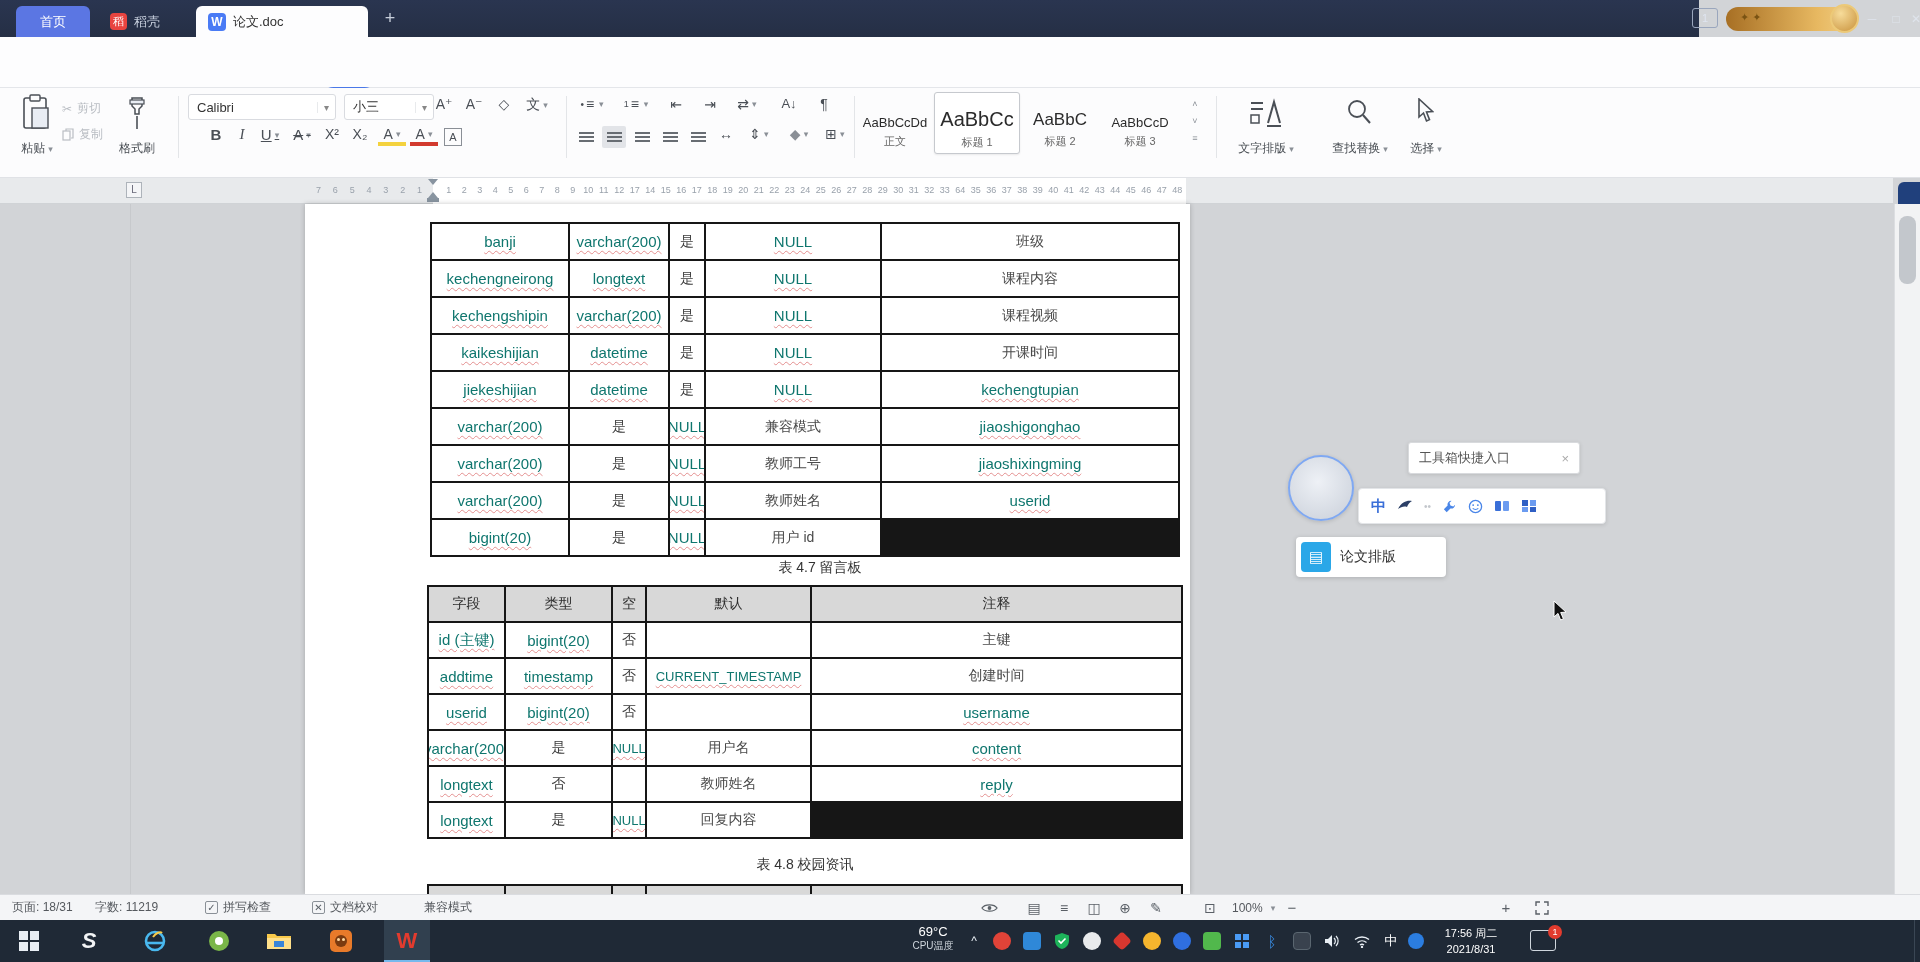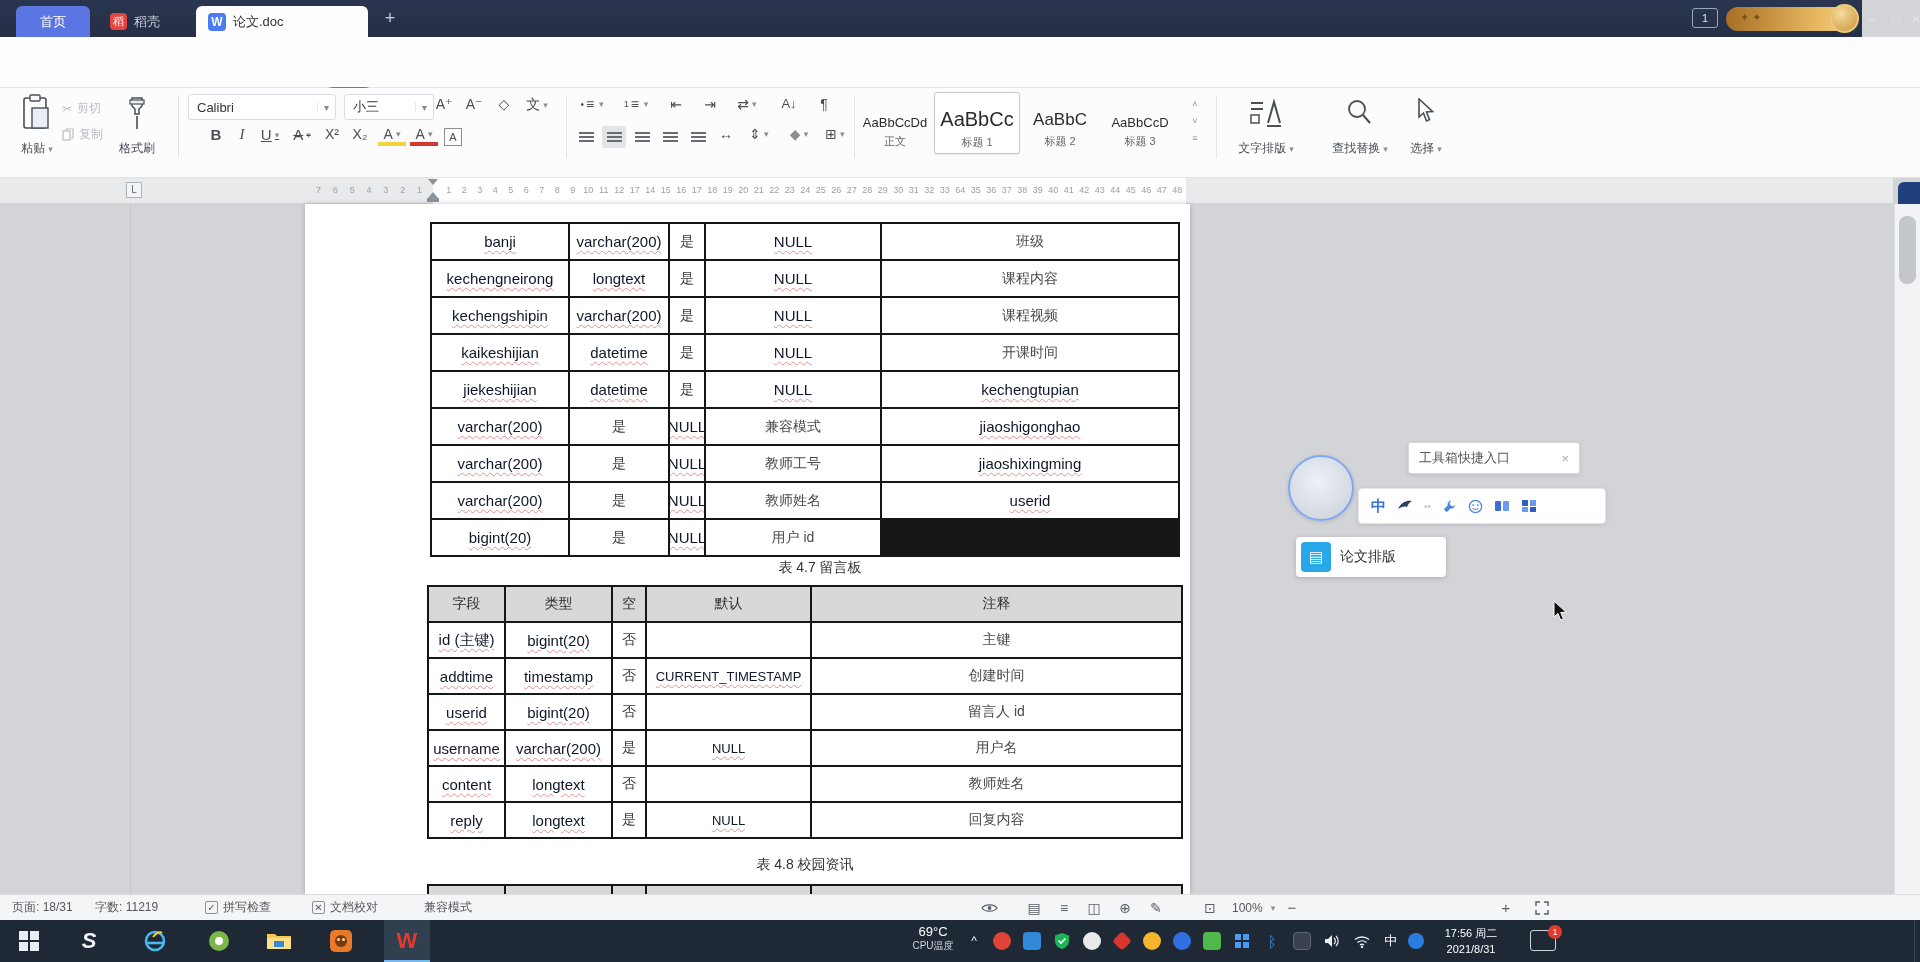--- a/index.html
+++ b/index.html
@@ -1,20 +1,20 @@
 <!DOCTYPE html>
 <html><head>
 <meta charset="utf-8">
 <style>
   *{margin:0;padding:0;box-sizing:border-box}
   html,body{width:1920px;height:962px;overflow:hidden}
   body{font-family:"Liberation Sans","DejaVu Sans",sans-serif;position:relative;background:#d2d4d7;color:#333}
   .flex{display:flex;align-items:center}
   
-  #titlebar{position:absolute;left:0;top:0;width:1862px;height:37px;background:#27324a;background:linear-gradient(#2a3550,#252f45)}
+  #titlebar{position:absolute;left:0;top:0;width:1699px;height:37px;background:#27324a;background:linear-gradient(#2a3550,#252f45)}
   .ttab{position:absolute;top:6px;height:31px;border-radius:6px 6px 0 0;display:flex;align-items:center;padding:0 12px;font-size:13px}
   .ttab.home{left:16px;width:74px;background:#5b76e3;color:#fff;justify-content:center}
   .ttab.docer{left:98px;color:#c9d1df}
   .ttab.doc{left:196px;width:172px;background:#fdfdfe;color:#333}
   .docer-ic{width:17px;height:17px;border-radius:4px;background:#e8443f;color:#fff;font-size:11px;display:inline-flex;align-items:center;justify-content:center;margin-right:7px}
   .wps-ic{width:18px;height:18px;border-radius:4px;background:#4a7bf5;color:#fff;font-size:12px;font-weight:bold;display:inline-flex;align-items:center;justify-content:center;margin-right:7px}
   .newtab{position:absolute;left:378px;top:8px;width:24px;height:22px;color:#c7cedb;font-size:18px;text-align:center;line-height:20px}
   .notif{position:absolute;left:1692px;top:8px;width:26px;height:20px;border:1px solid #9aa6bd;border-radius:3px;color:#dfe5f0;font-size:11px;display:flex;align-items:center;justify-content:center}
   .promo{position:absolute;left:1726px;top:7px;width:130px;height:24px;border-radius:12px;background:linear-gradient(90deg,#a76f24,#e7b861 70%,#f2cf85)}
   .promo .spark{position:absolute;left:14px;top:4px;color:#7a5313;font-size:11px;letter-spacing:3px}
@@ -54,21 +54,21 @@
   .ind-top{position:absolute;left:428px;top:1px;width:0;height:0;border-left:5px solid transparent;border-right:5px solid transparent;border-top:6px solid #8894a0}
   .ind-bot{position:absolute;left:428px;top:14px;width:0;height:0;border-left:5px solid transparent;border-right:5px solid transparent;border-bottom:6px solid #8894a0}
   .ind-box{position:absolute;left:427px;top:20px;width:12px;height:4px;background:#8894a0}
   
   #docarea{position:absolute;left:0;top:204px;width:1920px;height:690px;background:#d2d4d7}
   #navline{position:absolute;left:130px;top:0;width:1px;height:690px;background:#c7c9cc}
   #page{position:absolute;left:305px;top:0;width:885px;height:690px;background:#fff;overflow:hidden;box-shadow:0 0 5px rgba(0,0,0,.22)}
   .tbl{position:absolute;display:grid;gap:2px;background:#161616;border:2px solid #161616}
   .tbl .cell{background:#fff;display:flex;align-items:center;justify-content:center;height:35px;overflow:hidden}
   .t2 .cell{height:34px}
-  .en{font-size:15px;color:#0f172a}
+  .en{font-size:15px;color:#0f766e}
   .sp{text-decoration:underline;text-decoration-style:wavy;text-decoration-color:rgba(214,80,80,.6);text-underline-offset:3px;text-decoration-thickness:1px}
   .zh{font-size:14px;color:#3a3a3a}
   .cmt{color:#4a4a4a}
   .hd{background:#d8d8d8 !important;font-size:14px;color:#2e2e2e}
   .caption{position:absolute;text-align:center;font-size:14px;color:#333}
   #vscroll{position:absolute;left:1894px;top:0;width:26px;height:690px;background:#f2f3f4;border-left:1px solid #dcdee1}
   #vthumb{position:absolute;left:4px;top:12px;width:17px;height:68px;background:#c3c7cc;border-radius:8px}
   
   .tb-avatar{position:absolute;left:1288px;top:251px;width:66px;height:66px;border-radius:50%;border:2px solid #7fa8f2;background:radial-gradient(circle at 45% 40%,#eef1f6,#c9cfd9);box-shadow:0 1px 4px rgba(0,0,0,.15)}
   .tb-tip{position:absolute;left:1408px;top:238px;width:172px;height:32px;background:#fff;border:1px solid #d8dadd;border-radius:3px;box-shadow:0 1px 4px rgba(0,0,0,.12);display:flex;align-items:center;padding:0 10px;font-size:13px;color:#555}
@@ -516,21 +516,20 @@
         <div class="cell en sp">addtime</div>
         <div class="cell en sp">timestamp</div>
         <div class="cell zh">否</div>
         <div class="cell en sp" style="font-size:13px">CURRENT_TIMESTAMP</div>
         <div class="cell zh cmt">创建时间</div>
 
         <div class="cell en sp">userid</div>
         <div class="cell en sp">bigint(20)</div>
         <div class="cell zh">否</div>
         <div class="cell en sp" style="font-size:13px"></div>
-        <div class="cell zh cmt">留言人 id</div>
 
         <div class="cell en sp">username</div>
         <div class="cell en sp">varchar(200)</div>
         <div class="cell zh">是</div>
         <div class="cell en sp" style="font-size:13px">NULL</div>
         <div class="cell zh cmt">用户名</div>
 
         <div class="cell en sp">content</div>
         <div class="cell en sp">longtext</div>
         <div class="cell zh">否</div>

